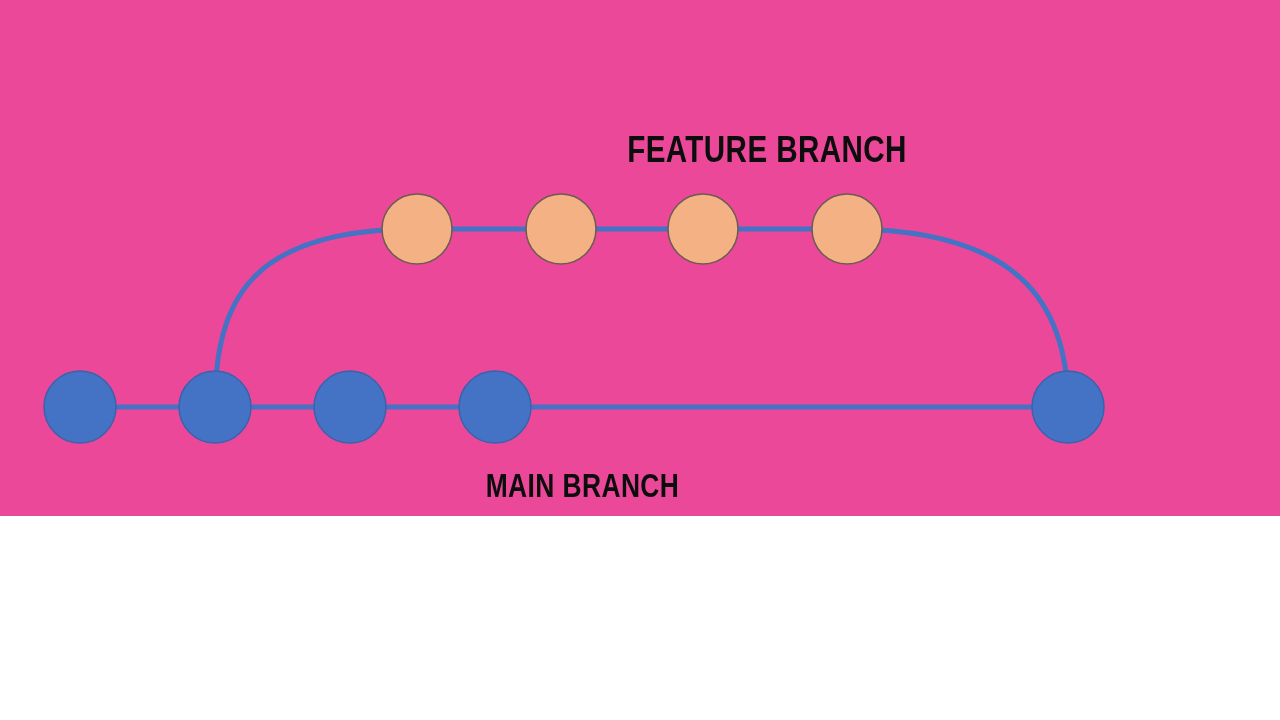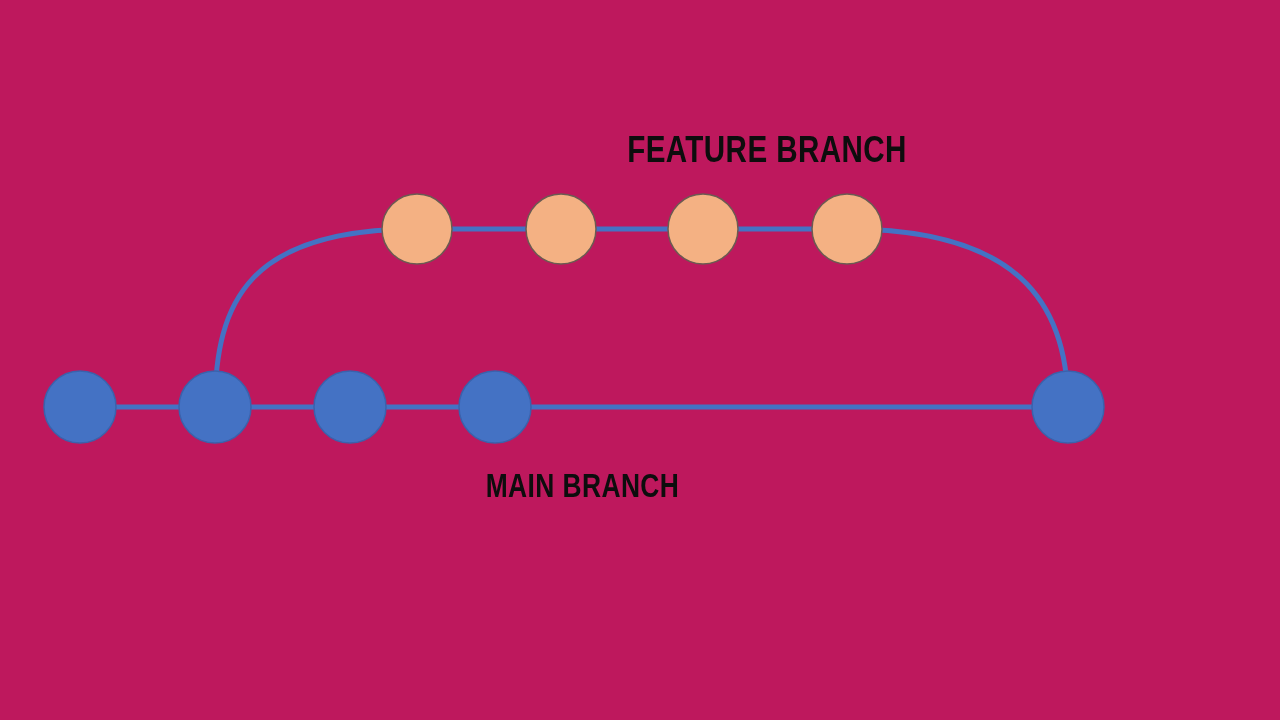--- a/index.html
+++ b/index.html
@@ -10,22 +10,22 @@
   }
   body {
     width: 1280px;
     height: 720px;
     overflow: hidden;
     font-family: "Liberation Sans", sans-serif;
   }
   #diagram-canvas {
     position: relative;
     width: 1280px;
-    height: 720px;
-    background: #be185d;
+    height: 516px;
+    background: #ec4899;
   }
   #branch-svg {
     position: absolute;
     top: 0;
     left: 0;
     width: 1280px;
     height: 720px;
   }
   .branch-label {
     position: absolute;

